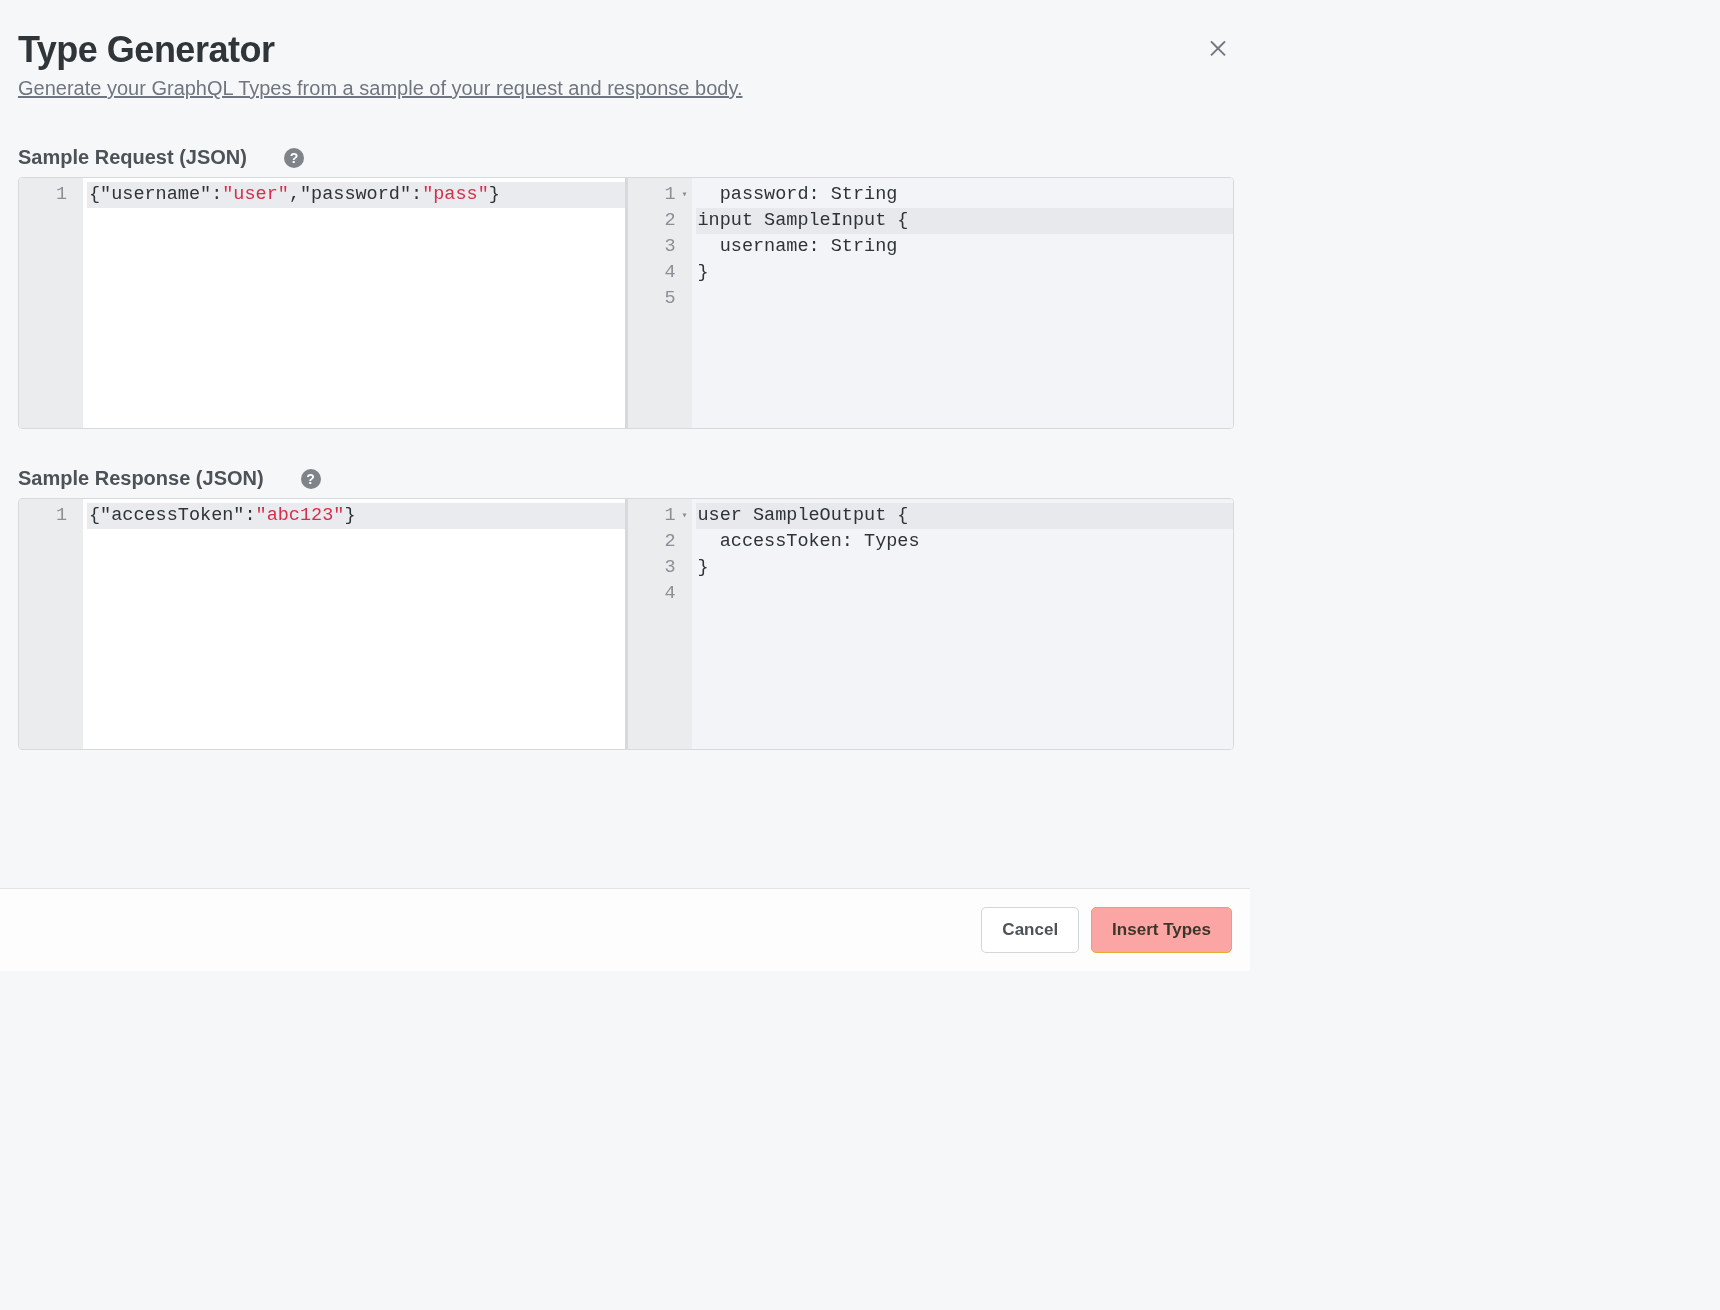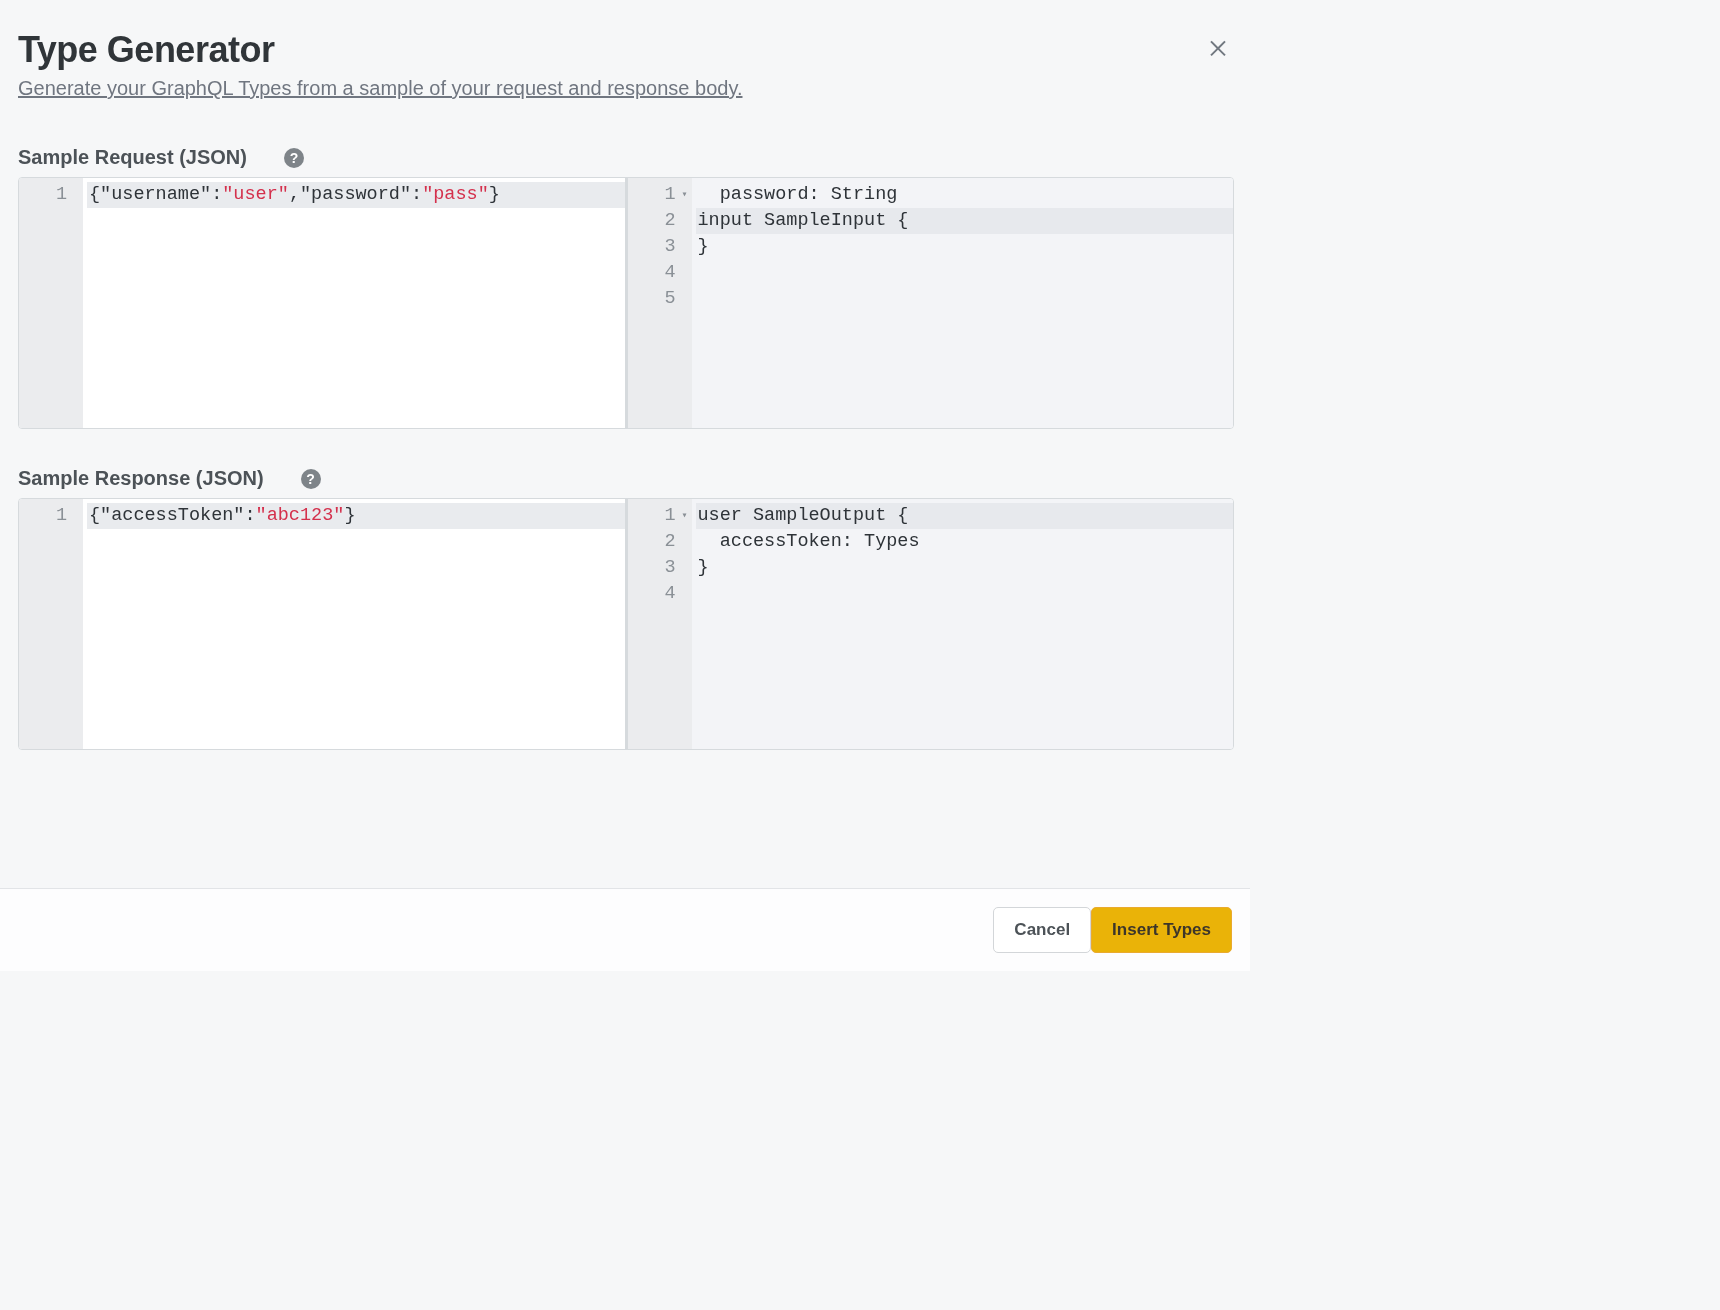--- a/index.html
+++ b/index.html
@@ -132,37 +132,37 @@
   .footer {
     position: absolute;
     bottom: 0;
     left: 0;
     right: 0;
     border-top: 1px solid #e2e4e7;
     background: #fdfdfe;
     padding: 18px 18px;
     display: flex;
     justify-content: flex-end;
-    gap: 0;
+    gap: 12px;
   }
   .btn {
     font-size: 17px;
     font-weight: 700;
     padding: 12px 20px;
     border-radius: 5px;
     cursor: pointer;
     border: 1px solid transparent;
   }
   .btn-secondary {
     background: #fff;
     border-color: #d3d6d9;
     color: #4c5257;
   }
   .btn-primary {
-    background: #eab308;
+    background: #fca5a5;
     border-color: #e9aa2f;
     color: #3d362a;
     text-align: right;
   }
 </style>
 </head>
 <body>
 
 <div class="wrapper">
 
@@ -187,21 +187,21 @@
       <div class="code-area"><div class="code-line hl"><span>{</span><span>"username"</span><span>:</span><span class="str">"user"</span><span>,</span><span>"password"</span><span>:</span><span class="str">"pass"</span><span>}</span></div></div>
     </div>
     <div class="editor right">
       <div class="gutter">
           <div class="ln"><span class="num">1</span><span class="fold-marker">▾</span></div>
           <div class="ln"><span class="num">2</span></div>
           <div class="ln"><span class="num">3</span></div>
           <div class="ln"><span class="num">4</span></div>
           <div class="ln"><span class="num">5</span></div>
         </div>
-      <div class="code-area"><div class="code-line">  password: String</div><div class="code-line hl">input SampleInput {</div><div class="code-line">}</div><div class="code-line"></div></div>
+      <div class="code-area"><div class="code-line">  password: String</div><div class="code-line hl">input SampleInput {</div><div class="code-line">  username: String</div><div class="code-line">}</div><div class="code-line"></div></div>
     </div>
   </div>
 
   <div class="section-label-row">
     <span class="section-label">Sample Response (JSON)</span>
     <span class="help-icon">?</span>
   </div>
   <div class="editor-pair">
     <div class="editor left">
       <div class="gutter">

